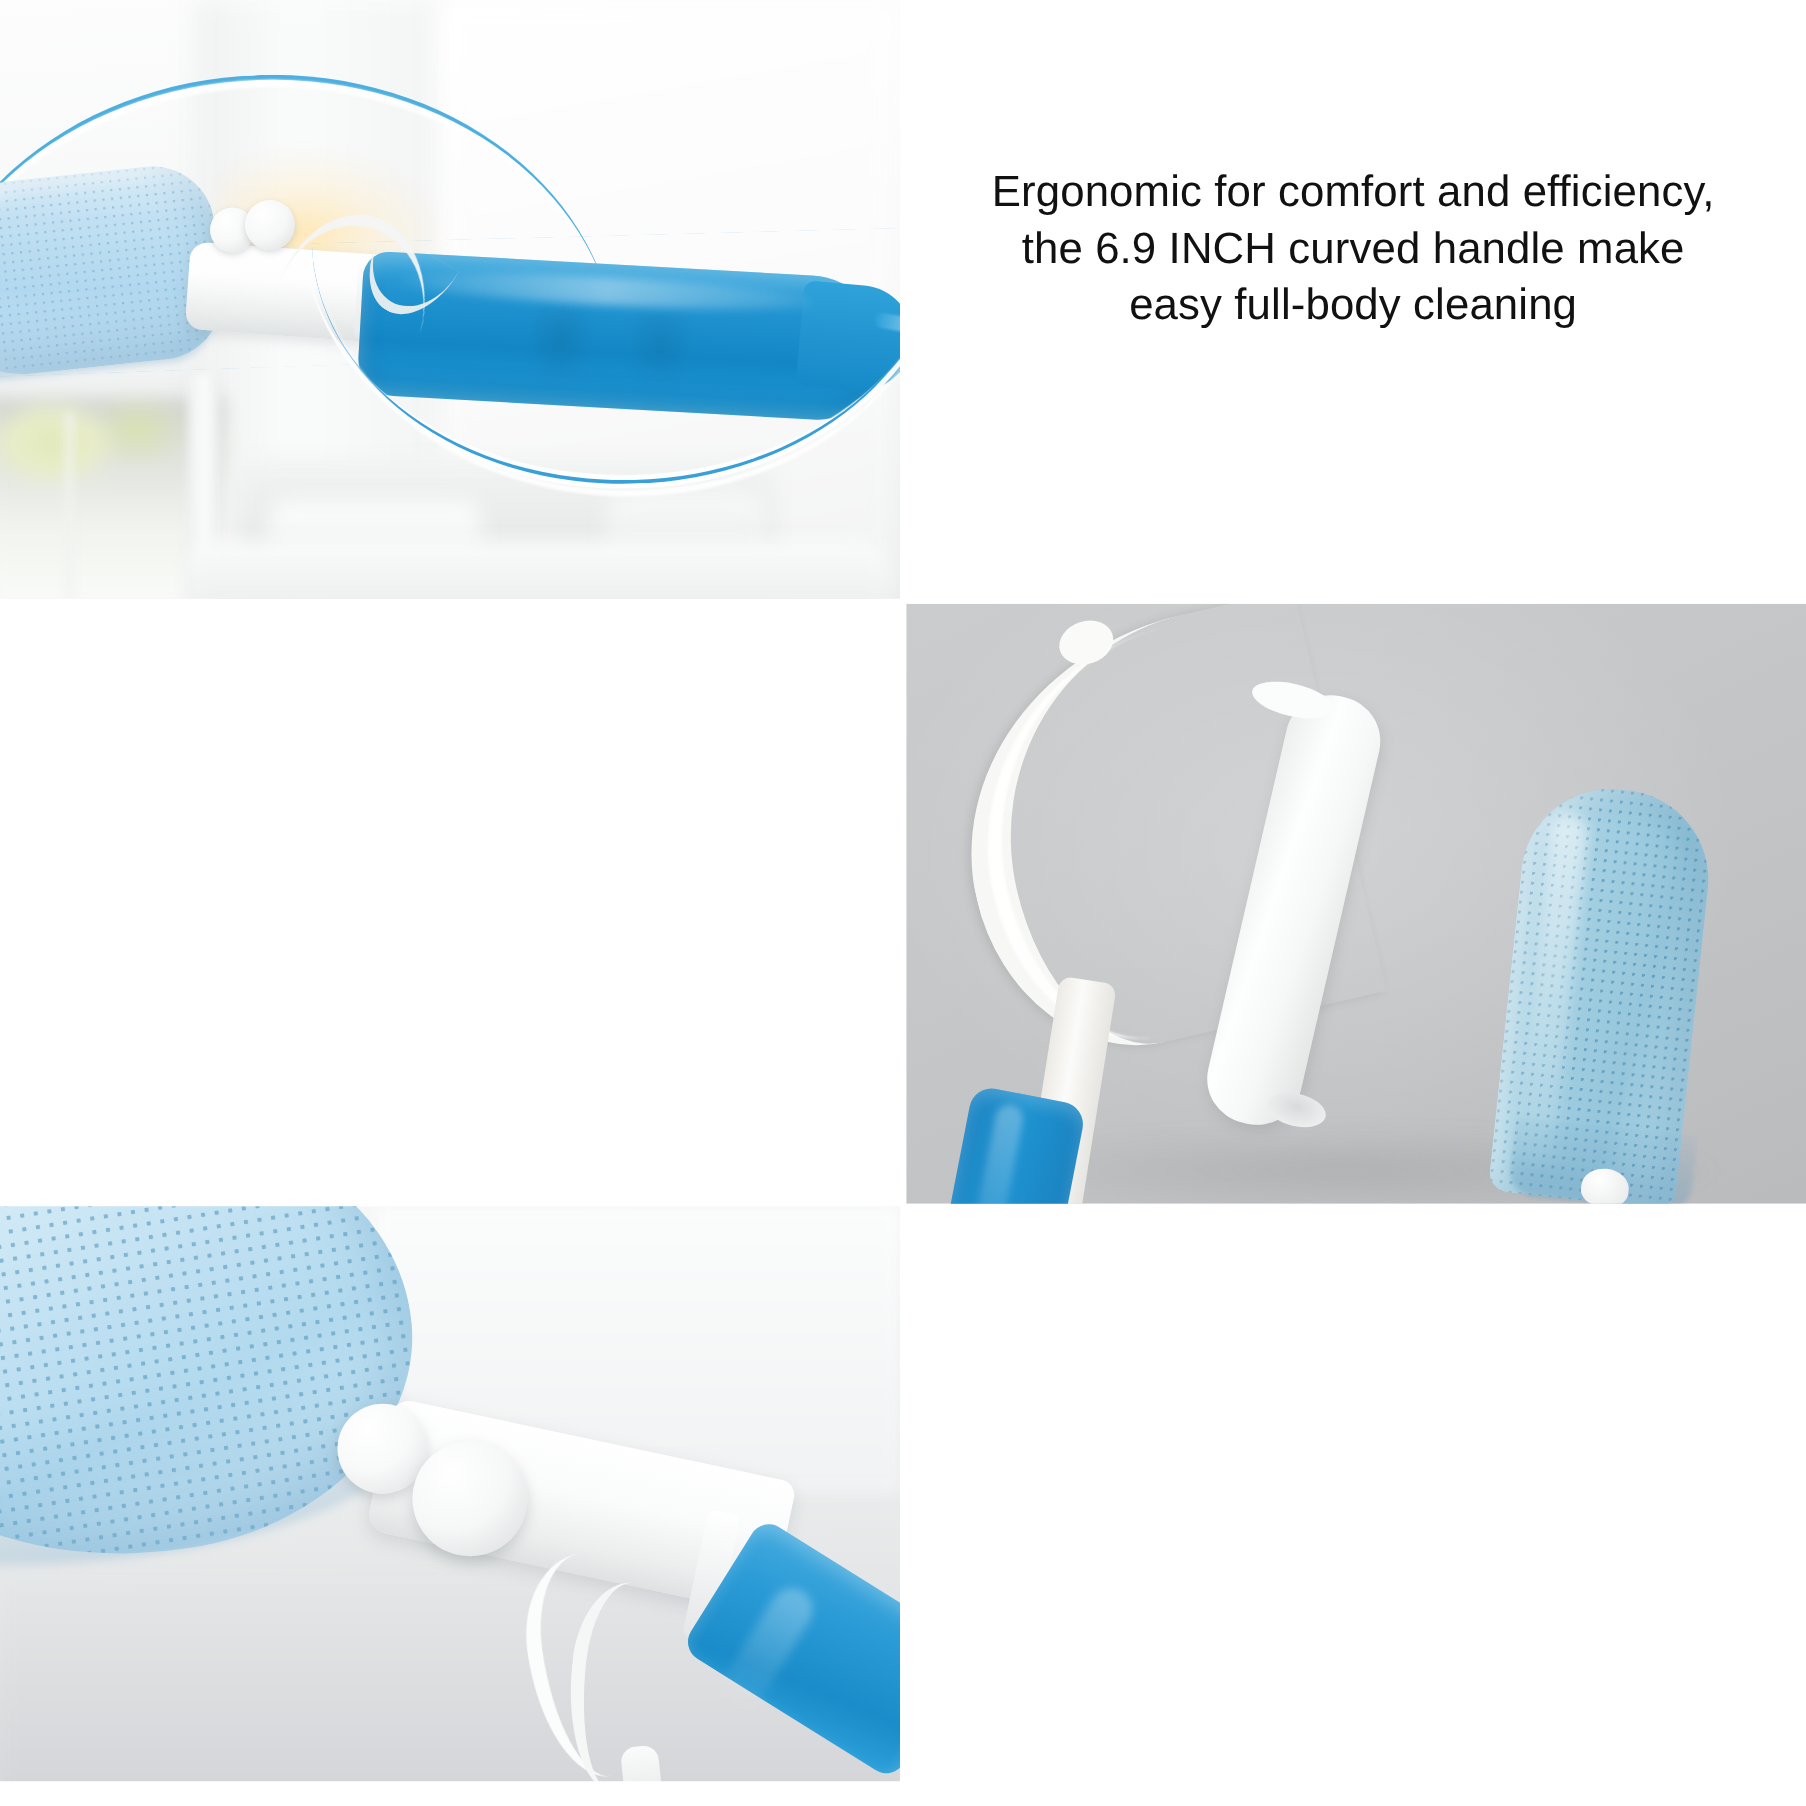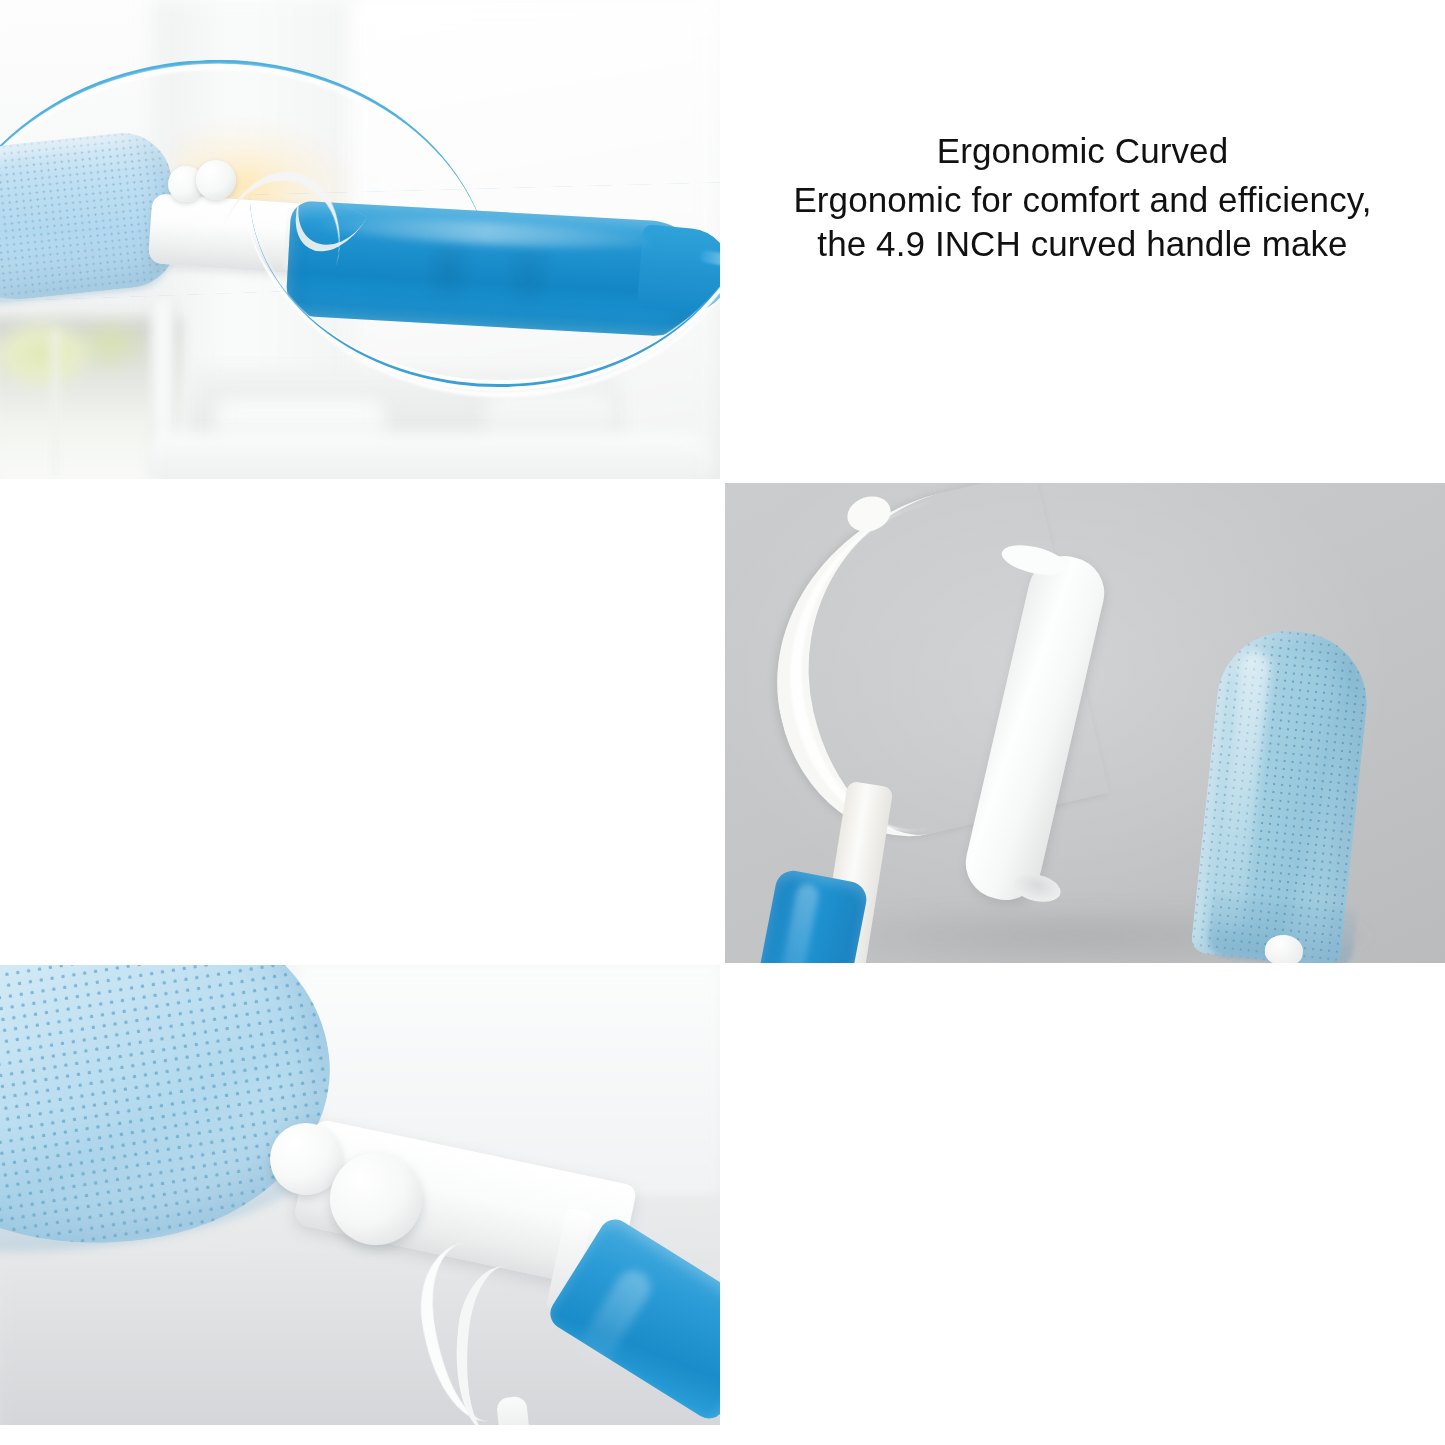--- a/index.html
+++ b/index.html
@@ -505,24 +505,24 @@
       <div class="tl-cord2"></div>
 
       <div class="tl-swoosh-bot-white"></div>
       <div class="tl-swoosh-bot-blue"></div>
       <div class="tl-swoosh-bot-white2"></div>
     </div>
   </div>
 
   <div class="quad q-tr">
     <div class="textblock tb-tr">
-      <div class="tb-title">Ergonomic Curved</div>
       <div class="tb-body">
         <div>Ergonomic for comfort and efficiency,</div>
-        <div>the 4.9 INCH curved handle make</div>
+        <div>the 6.9 INCH curved handle make</div>
+        <div>easy full-body cleaning</div>
       </div>
     </div>
   </div>
 
   <div class="quad q-ml">
     
   </div>
 
   <div class="quad q-mr">
     <div class="photo-mr">

